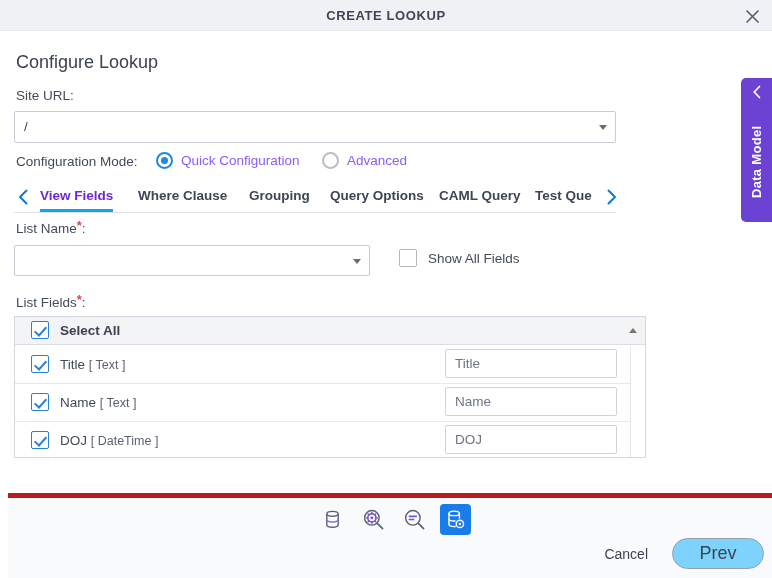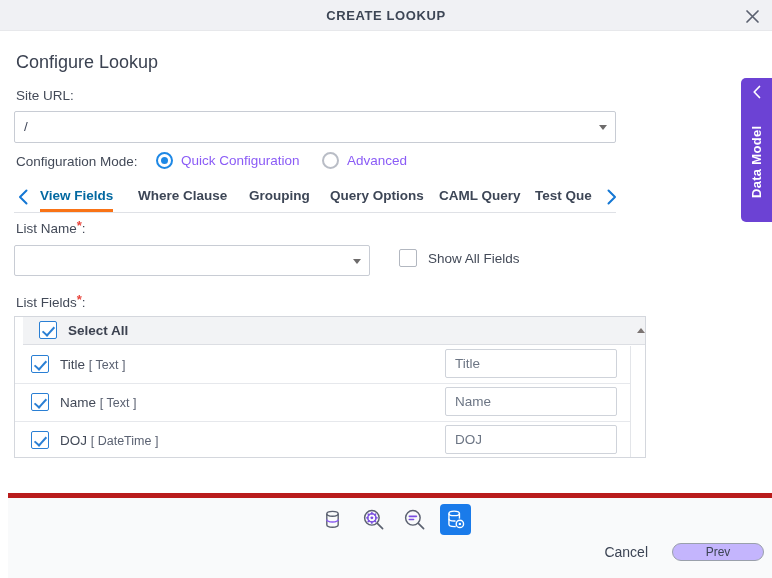--- a/index.html
+++ b/index.html
@@ -110,21 +110,21 @@
     display: flex; align-items: center; justify-content: center;
     cursor: pointer;
   }
   .tab-arrow.left { left: 0; }
   .tab-arrow.right { right: -4px; }
   .tab {
     position: absolute; top: 0; height: 29px; line-height: 26px;
     font-size: 13.5px; font-weight: bold; color: #3d4656;
     white-space: nowrap; cursor: pointer;
   }
-  .tab.active { color: #0369a1; border-bottom: 3px solid #f97316; }
+  .tab.active { color: #6d28d9; border-bottom: 3px solid #0ea5e9; }
 
   
   .lbl-list-name { position: absolute; left: 16px; top: 221px; }
   .checkbox-row { position: absolute; display: flex; align-items: center; cursor: pointer; }
   .cbx {
     width: 18px; height: 18px; flex: none;
     border: 1.6px solid #b2b7c0; background: #fff; border-radius: 2px;
     position: relative;
   }
   .cbx.checked { border-color: #2a7fd4; }
@@ -141,21 +141,21 @@
   .lbl-list-fields { position: absolute; left: 16px; top: 295px; }
 
   .fields-panel {
     position: absolute; left: 14px; top: 316px;
     width: 632px; height: 142px;
     border: 1px solid #d4d7dd;
     background: #ffffff;
     overflow: hidden;
   }
   .fields-header {
-    position: absolute; left: 8px; top: 0;
+    position: absolute; left: 0; top: 0;
     width: 632px; height: 28px;
     background: #f2f3f5;
     border-bottom: 1px solid #dcdee3;
   }
   .fields-header .checkbox-row { left: 16px; top: 4px; }
   .fields-header .cbx-label { font-weight: bold; color: #3c4250; }
   .sort-arrow {
     position: absolute; right: 10px; top: 11px;
     width: 0; height: 0;
     border-left: 4.5px solid transparent;
@@ -205,23 +205,23 @@
   .actions {
     position: absolute; right: 16px; top: 40px;
     display: flex; align-items: center; gap: 14px;
   }
   .btn-link {
     font-size: 14px; color: #3c4454; cursor: pointer;
     padding: 6px 10px; background: none; border: none;
     font-family: "Liberation Sans", sans-serif;
   }
   .btn-outline {
-    width: 92px; height: 18px; border-radius: 16px;
-    border: 1px solid #9aa0ab; background: #c4b5fd;
-    font-size: 12px; color: #3c4454; cursor: pointer;
+    width: 92px; height: 31px; border-radius: 16px;
+    border: 1px solid #9aa0ab; background: #7dd3fc;
+    font-size: 18px; color: #3c4454; cursor: pointer;
     font-family: "Liberation Sans", sans-serif;
   }
   .btn-primary {
     width: 92px; height: 31px; border-radius: 16px;
     border: none; background: #8cc0f0;
     font-size: 14px; color: #ffffff; cursor: pointer;
     font-family: "Liberation Sans", sans-serif;
   }
 
   

